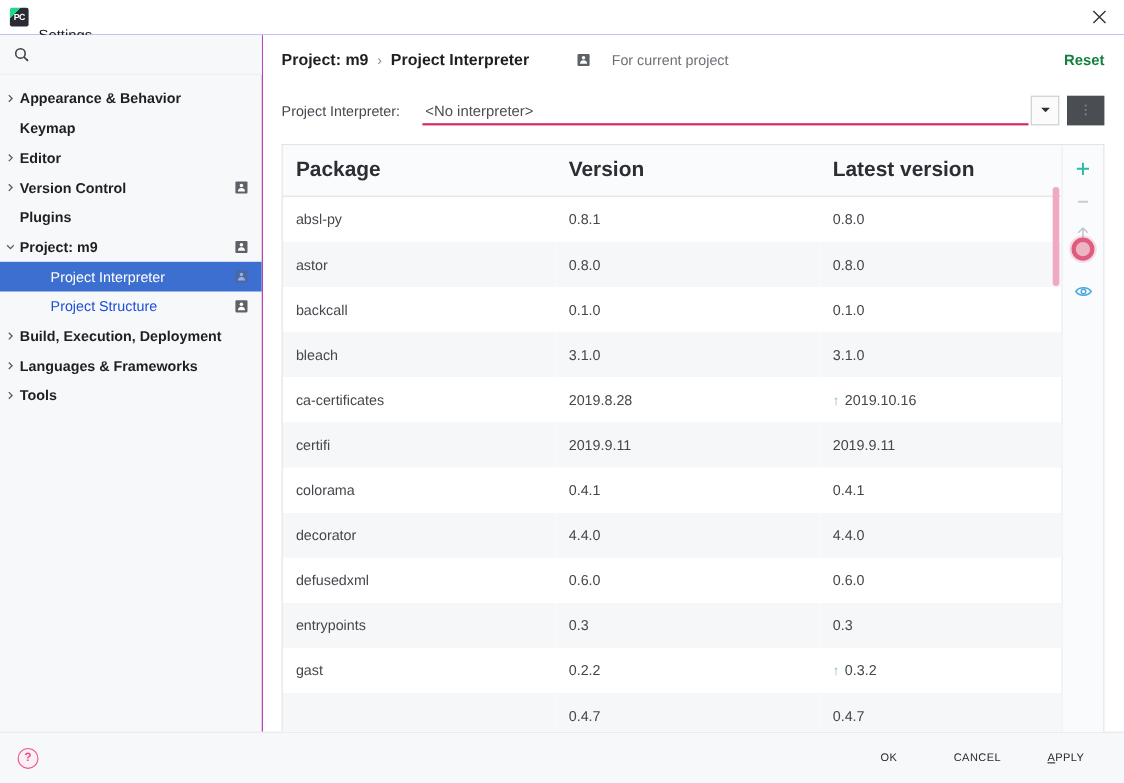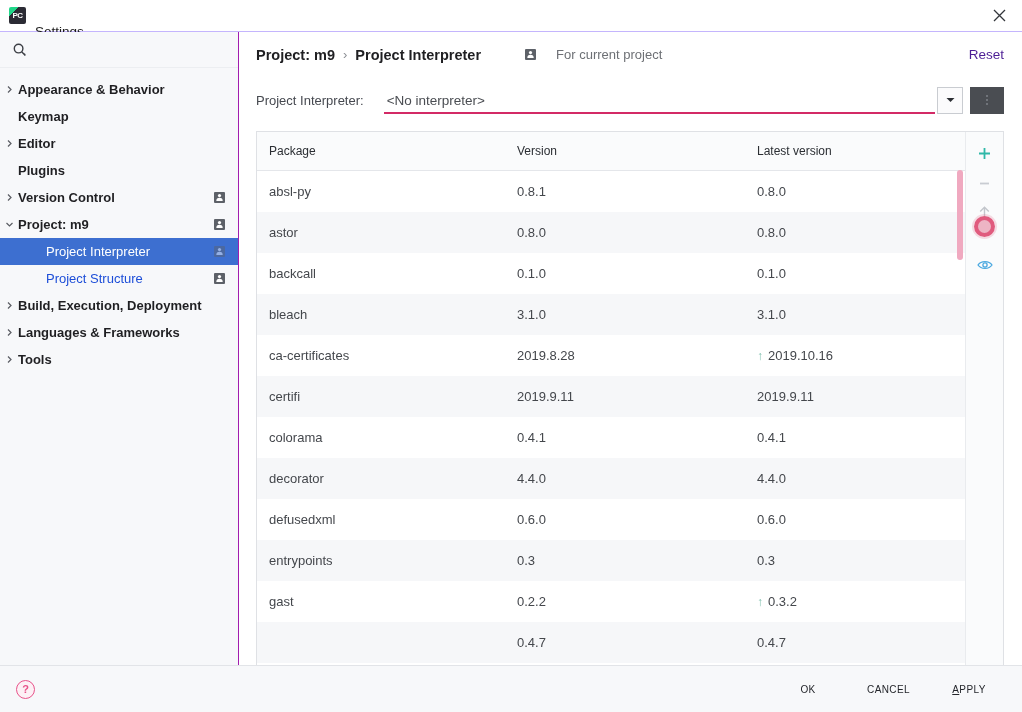--- a/index.html
+++ b/index.html
@@ -115,22 +115,22 @@
     padding: 0 18px 0 17px;
   }
   .crumb-a { font-size: 14.5px; font-weight: bold; color: #1f1f22; }
   .crumb-sep { margin: 0 8px; color: #8b8e94; font-size: 13px; }
   .crumb-b { font-size: 14.5px; font-weight: bold; color: #1f1f22; }
   .for-project {
     margin-left: 43px; display: flex; align-items: center; gap: 19px;
     font-size: 13px; color: #6d7075;
   }
   .reset-link {
-    margin-left: auto; font-size: 13.5px; font-weight: normal;
-    color: #4c1d95; cursor: pointer;
+    margin-left: auto; font-size: 13.5px; font-weight: bold;
+    color: #15803d; cursor: pointer;
   }
 
   
   .interp-row {
     height: 46px; flex: 0 0 46px;
     display: flex; align-items: center;
     padding: 0 18px 0 17px; position: relative;
   }
   .interp-label { font-size: 13px; color: #464950; }
   .interp-field {
@@ -164,21 +164,21 @@
   
   .table-area {
     flex: 1 1 auto; margin: 8px 18px 0 17px;
     border: 1px solid #dfe1e5; border-bottom: none;
     background: #ffffff; display: flex;
     min-height: 0; position: relative; overflow: hidden;
   }
   .table-scroll { flex: 1 1 auto; min-width: 0; position: relative; overflow: hidden; }
   .pkg-table { width: 100%; border-collapse: collapse; table-layout: fixed; }
   .pkg-table th {
-    text-align: left; font-size: 12px; font-weight: normal; color: #2b2e33;
+    text-align: left; font-size: 19px; font-weight: bold; color: #2b2e33;
     padding: 12px 0 12px 12px; background: #fafbfc;
     border-bottom: 1px solid #e4e6ea;
   }
   .pkg-table td {
     font-size: 13px; color: #44474c;
     padding: 13px 0 13px 12px; border: none;
     white-space: nowrap; overflow: hidden;
   }
   .pkg-table tr.odd td { background: #ffffff; }
   .pkg-table tr.even td { background: #f6f7f9; }
@@ -296,43 +296,43 @@
 
         <div class="tree-item lvl1">
           <span class="chev">
             <svg width="9" height="9" viewBox="0 0 9 9">
                 <path d="M3 1.5 L6 4.5 L3 7.5" stroke="#5a5d63" stroke-width="1.2" fill="none"></path>
               </svg>
           </span>
           <span class="tree-label">Editor</span>
         </div>
 
-        <div class="tree-item lvl1 noexp">
-          <span class="chev">
-            <svg width="9" height="9" viewBox="0 0 9 9">
-                <path d="M3 1.5 L6 4.5 L3 7.5" stroke="#5a5d63" stroke-width="1.2" fill="none"></path>
-              </svg>
-          </span>
-          <span class="tree-label">Plugins</span>
-        </div>
-
         <div class="tree-item lvl1">
           <span class="chev">
             <svg width="9" height="9" viewBox="0 0 9 9">
                 <path d="M3 1.5 L6 4.5 L3 7.5" stroke="#5a5d63" stroke-width="1.2" fill="none"></path>
               </svg>
           </span>
           <span class="tree-label">Version Control</span>
           <span class="badge-icon">
             <svg width="13" height="13" viewBox="0 0 13 13">
               <rect x="1" y="1" width="11" height="11" rx="1" fill="#5d6168"></rect>
               <circle cx="6.5" cy="4.6" r="1.6" fill="#ffffff"></circle>
               <path d="M3.3 10 a3.2 3.2 0 0 1 6.4 0 Z" fill="#ffffff"></path>
             </svg>
           </span>
+        </div>
+
+        <div class="tree-item lvl1 noexp">
+          <span class="chev">
+            <svg width="9" height="9" viewBox="0 0 9 9">
+                <path d="M3 1.5 L6 4.5 L3 7.5" stroke="#5a5d63" stroke-width="1.2" fill="none"></path>
+              </svg>
+          </span>
+          <span class="tree-label">Plugins</span>
         </div>
 
         <div class="tree-item lvl1">
           <span class="chev">
             <svg width="9" height="9" viewBox="0 0 9 9">
                 <path d="M1.5 3 L4.5 6 L7.5 3" stroke="#5a5d63" stroke-width="1.2" fill="none"></path>
               </svg>
           </span>
           <span class="tree-label">Project: m9</span>
           <span class="badge-icon">

